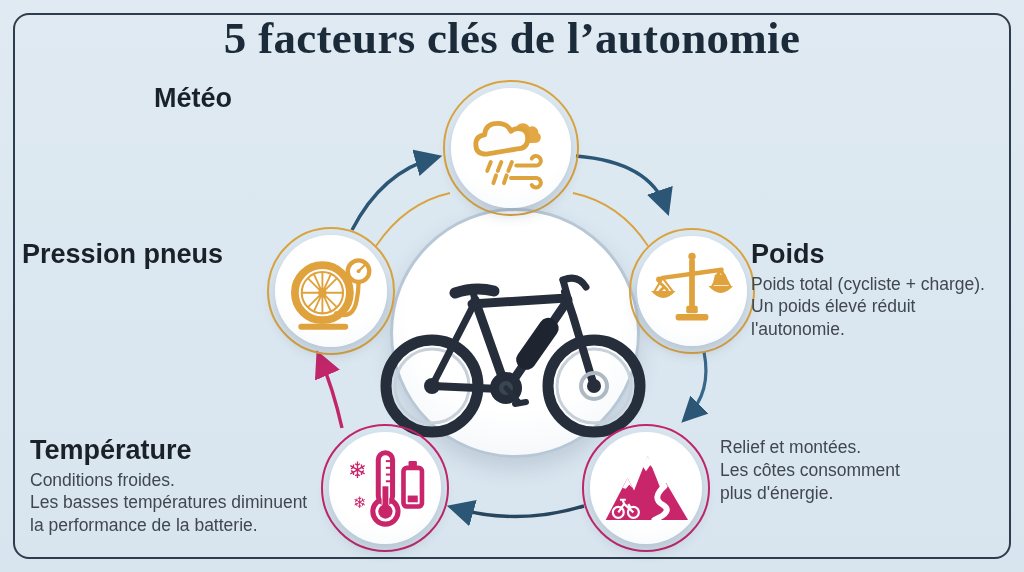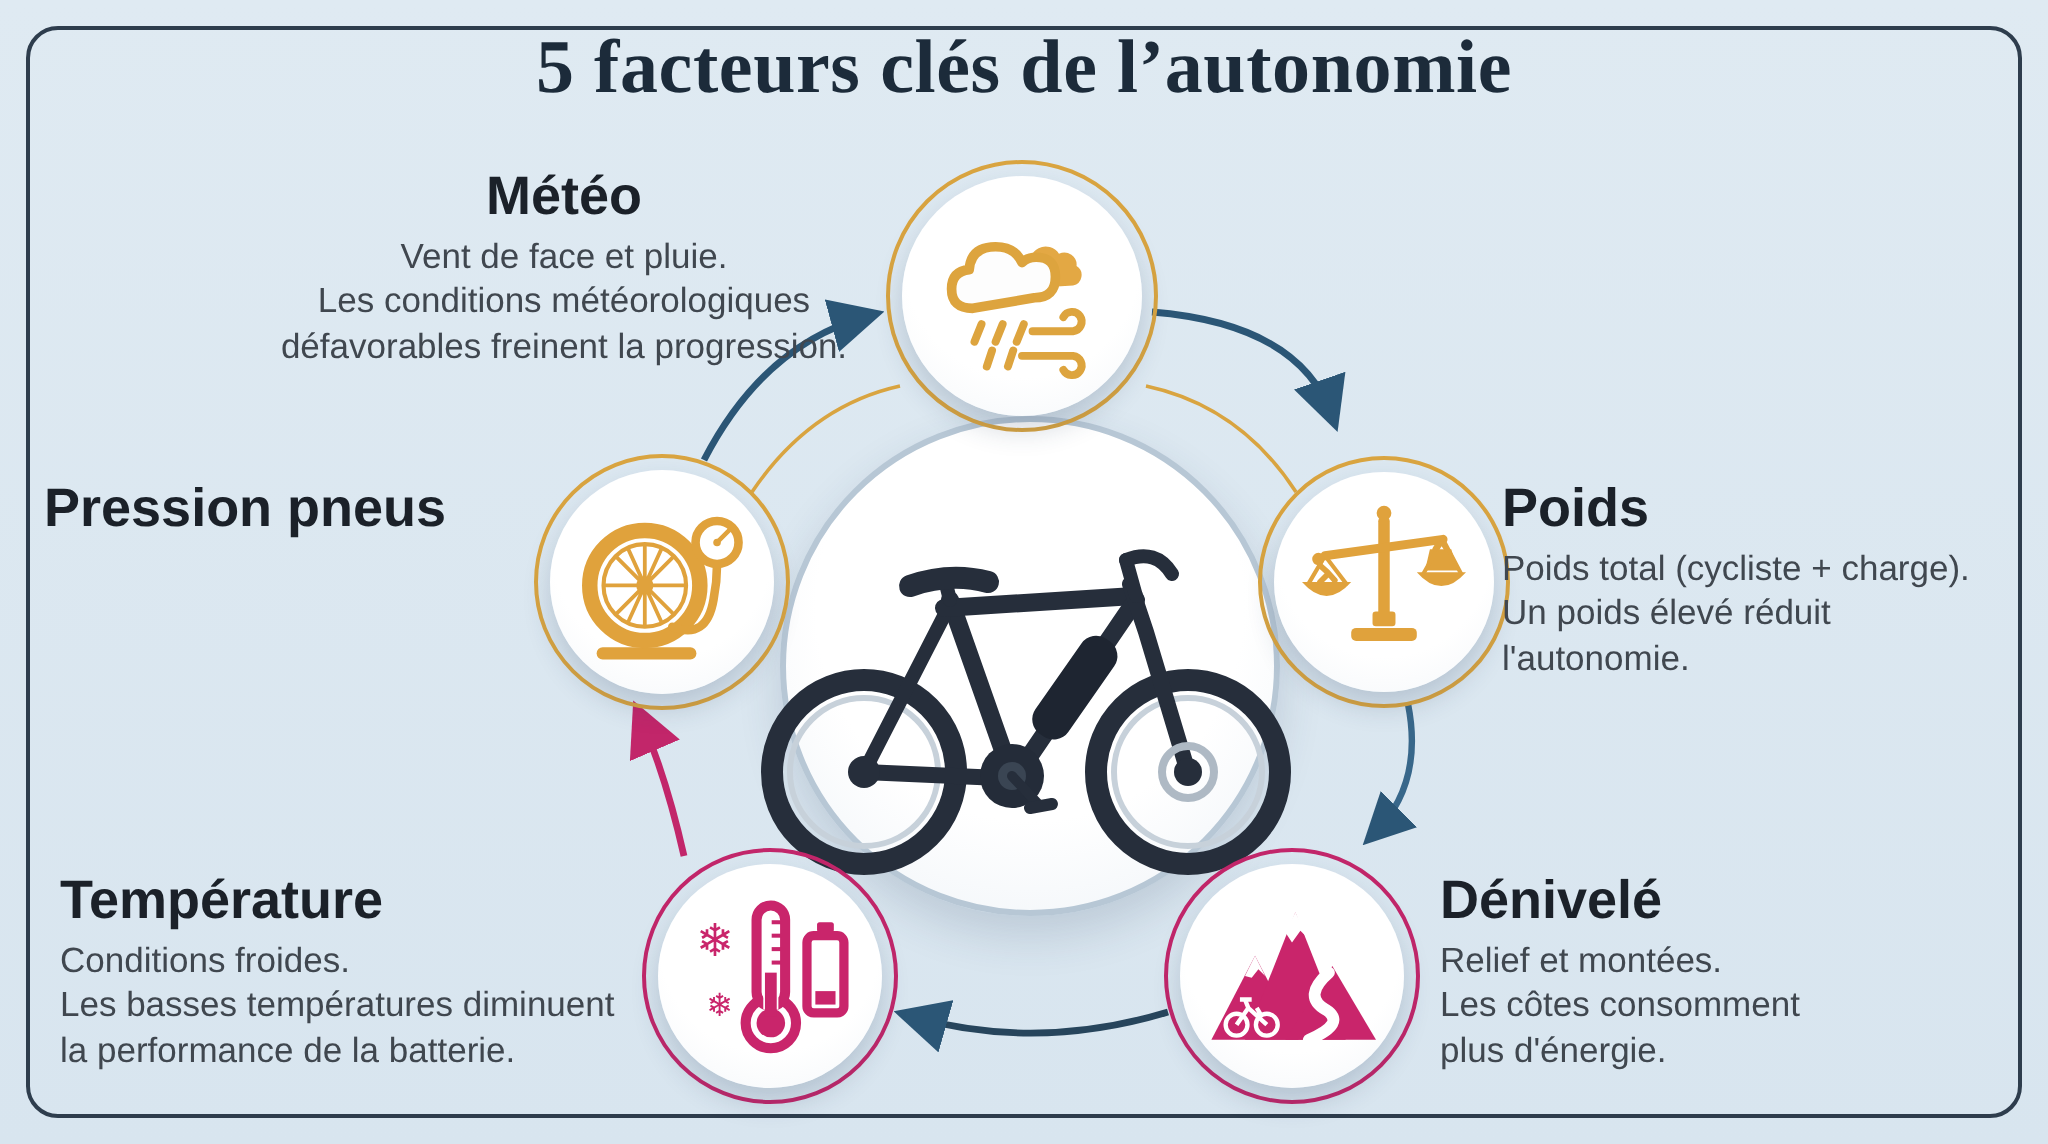--- a/index.html
+++ b/index.html
@@ -11,21 +11,21 @@
   }
   .frame {
     position:absolute; inset:13px;
     border:2px solid #2e3d4d; border-radius:16px;
     pointer-events:none;
   }
   .main-title {
     position:absolute; top:12px; left:0; right:0;
     text-align:center;
     font-family:"Liberation Serif", serif;
-    font-weight:700; font-size:38px; letter-spacing:.3px;
+    font-weight:700; font-size:45px; letter-spacing:.3px;
     color:#1c2b3a;
   }
   
   .center-circle {
     position:absolute; left:390px; top:208px; width:244px; height:244px;
     border-radius:50%;
     background:radial-gradient(circle at 50% 38%, #ffffff 55%, #edf2f7 100%);
     border:3px solid #b7c7d5;
     box-shadow:0 10px 22px rgba(42,62,92,.16);
   }
@@ -43,21 +43,21 @@
   }
   .node-meteo       { left:443px; top:80px;  width:136px; height:136px; }
   .node-poids       { left:629px; top:228px; width:126px; height:126px; }
   .node-denivele    { left:582px; top:424px; width:128px; height:128px; }
   .node-temperature { left:321px; top:424px; width:128px; height:128px; }
   .node-pression    { left:267px; top:227px; width:128px; height:128px; }
   
   .factor-text { position:absolute; }
   .f-title { margin:0 0 3px 0; font-size:27px; font-weight:700; color:#1b2129; line-height:1.1; }
   .f-body  { margin:0; font-size:17.5px; color:#40474f; line-height:1.3; white-space:pre-line; }
-  .t-meteo       { left:136px; top:84px;  width:292px; text-align:center; }
+  .t-meteo       { left:154px; top:84px;  width:292px; text-align:left; }
   .t-poids       { left:751px; top:240px; width:236px; text-align:left; }
   .t-denivele    { left:720px; top:436px; width:256px; text-align:left; }
   .t-temperature { left:30px;  top:436px; width:282px; text-align:left; }
   .t-pression    { left:22px;  top:240px; width:234px; }
   .arrows { position:absolute; left:0; top:0; pointer-events:none; }
 </style>
 </head>
 <body>
 
 <div class="canvas">
@@ -223,34 +223,30 @@
         <path d="M 56 76 Q 76 84 80 60 Q 82 50 82 40" stroke="#e0a23c" stroke-width="5" fill="none" stroke-linecap="round"></path>
         <circle cx="82" cy="27" r="12.5" fill="#fff" stroke="#e0a23c" stroke-width="5"></circle>
         <path d="M 82 27 L 89 20" stroke="#e0a23c" stroke-width="2.6" stroke-linecap="round"></path>
         <circle cx="82" cy="27" r="2.2" fill="#e0a23c"></circle>
       </svg>
     </div>
   </div>
 
   <div class="factor-text t-meteo">
     <h2 class="f-title">Météo</h2>
-    <p class="f-body">Vent de face et pluie.
-Les conditions météorologiques
-défavorables freinent la progression.</p>
   </div>
 
   <div class="factor-text t-poids">
     <h2 class="f-title">Poids</h2>
     <p class="f-body">Poids total (cycliste + charge).
 Un poids élevé réduit
 l'autonomie.</p>
   </div>
 
   <div class="factor-text t-denivele">
-    <h2 class="f-title">Dénivelé</h2>
     <p class="f-body">Relief et montées.
 Les côtes consomment
 plus d'énergie.</p>
   </div>
 
   <div class="factor-text t-temperature">
     <h2 class="f-title">Température</h2>
     <p class="f-body">Conditions froides.
 Les basses températures diminuent
 la performance de la batterie.</p>

